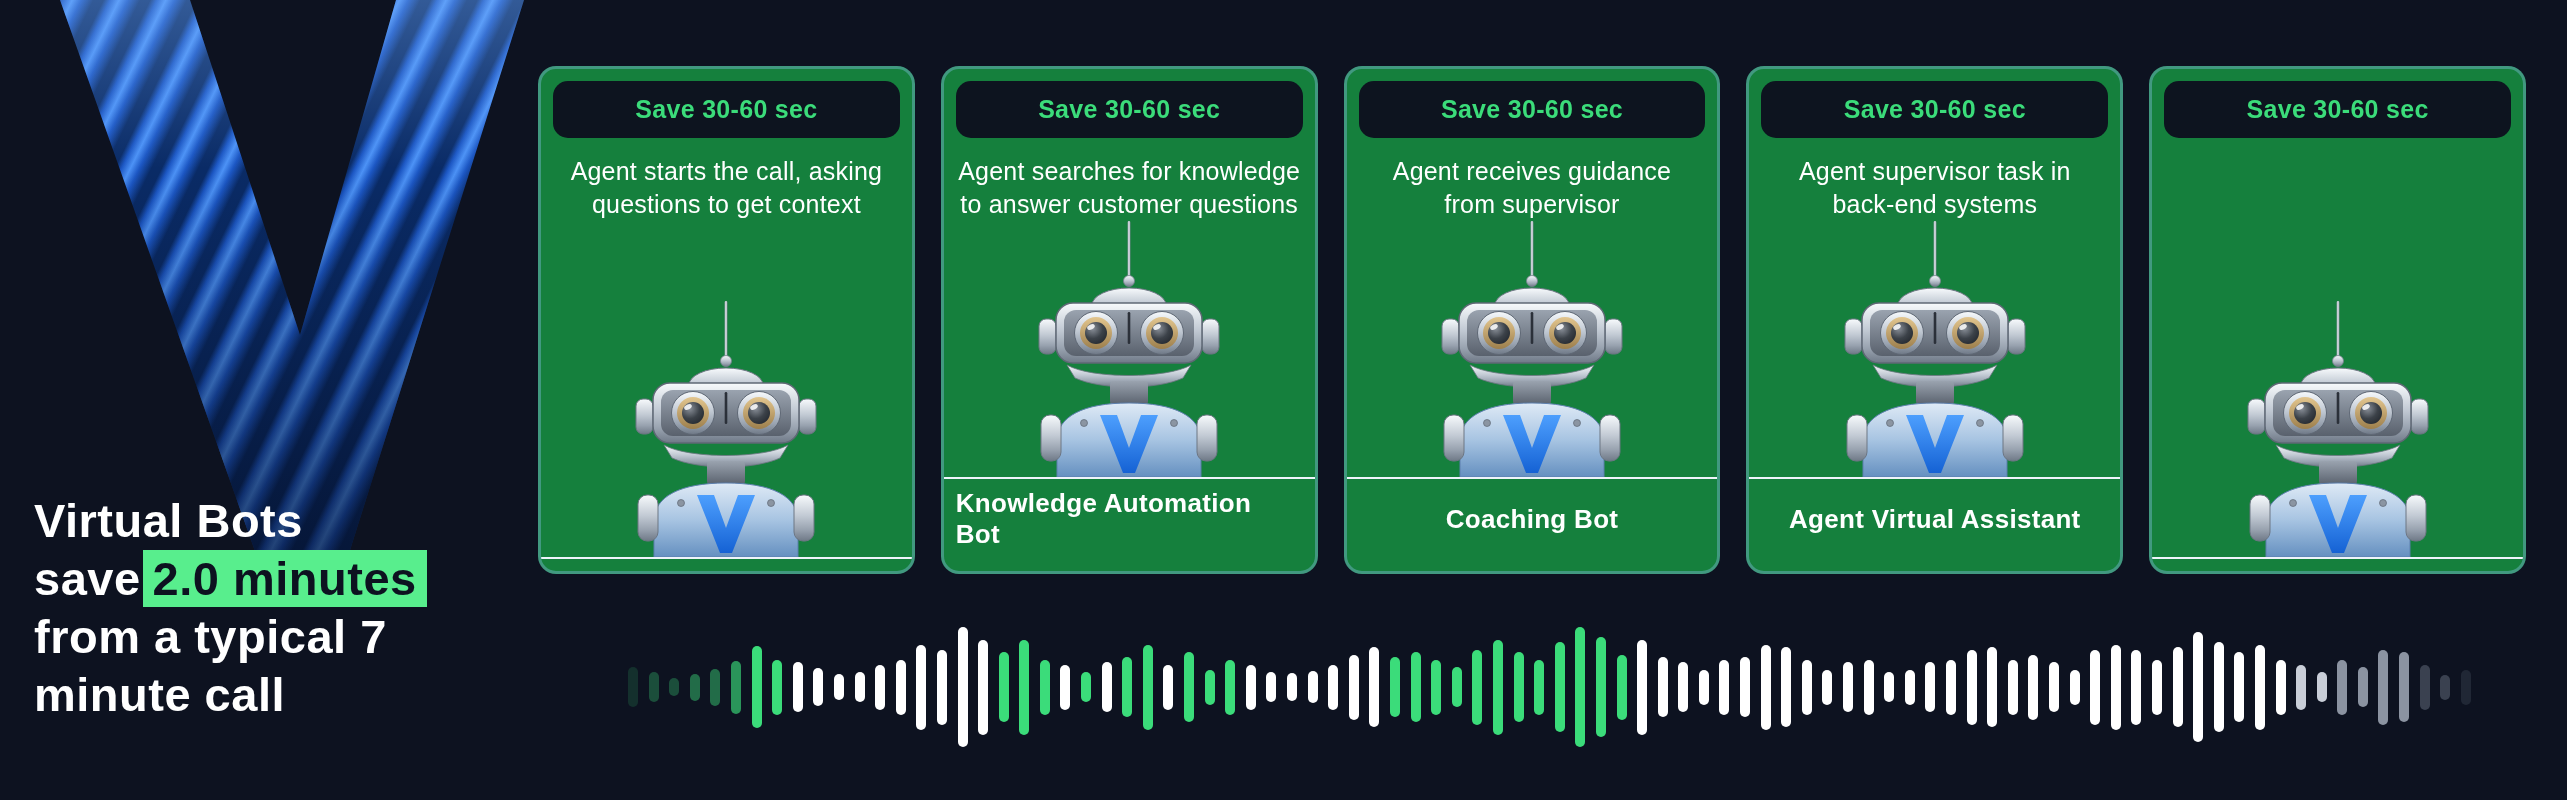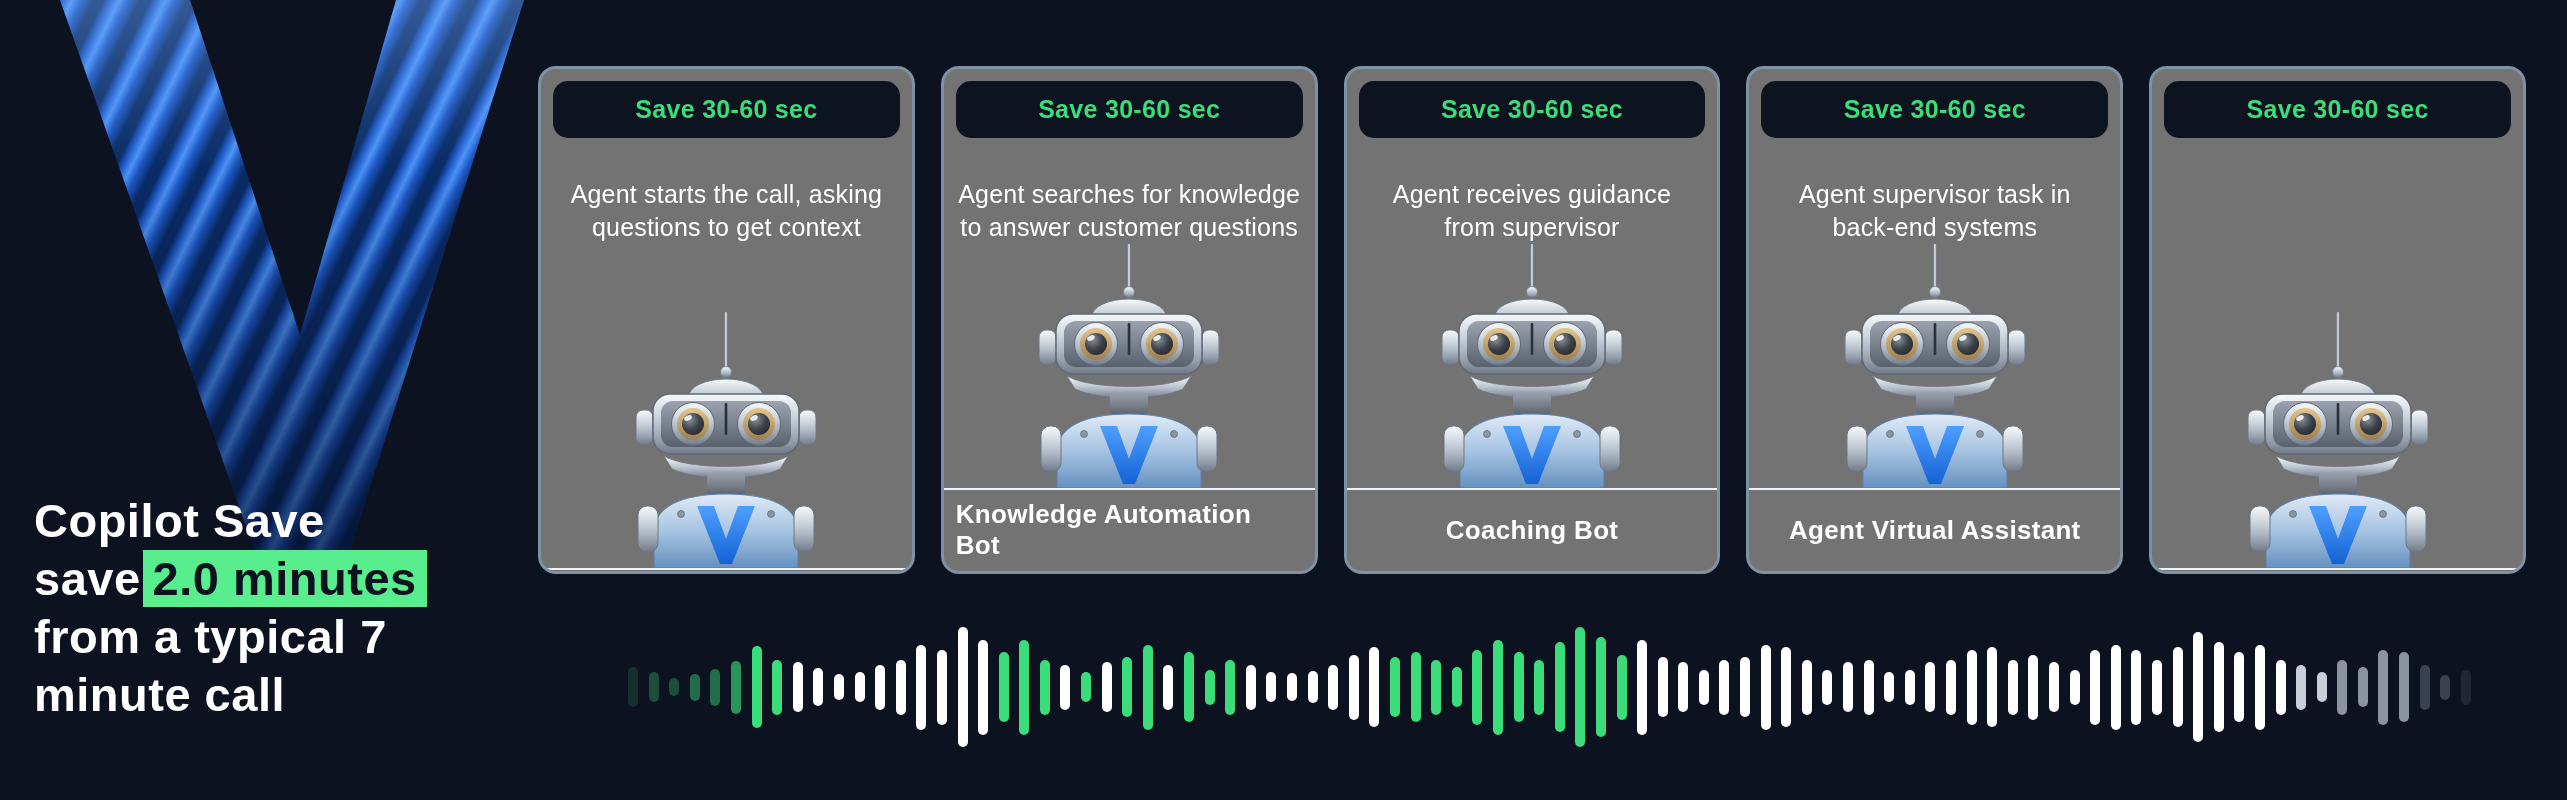--- a/index.html
+++ b/index.html
@@ -30,30 +30,30 @@
     background:#58ee8d;color:#0d1220;padding:2px 10px;margin-left:2px;
   }
 
   
   .cards{
     position:absolute;left:538px;top:66px;width:1988px;height:508px;z-index:2;
     display:flex;gap:26px;
   }
   .card{
     flex:1;box-sizing:border-box;position:relative;overflow:hidden;
-    background:#737373;border:3px solid rgba(150,200,255,.35);border-radius:18px;
-    display:flex;flex-direction:column;padding:12px 12px 1px;
+    background:#15803d;border:3px solid rgba(150,200,255,.35);border-radius:18px;
+    display:flex;flex-direction:column;padding:12px 12px 12px;
   }
   .badge{
     height:57px;flex:none;border-radius:15px;background:#0d141f;
     display:flex;align-items:center;justify-content:center;
     color:#3bdc7a;font-size:25px;font-weight:700;letter-spacing:.3px;
   }
   .desc{
-    margin-top:40px;flex:none;text-align:center;color:#ffffff;
+    margin-top:17px;flex:none;text-align:center;color:#ffffff;
     font-size:25px;line-height:33px;font-weight:500;letter-spacing:.2px;
   }
   .bot-area{flex:1;position:relative;overflow:hidden;}
   .bot-area svg.robot{
     position:absolute;left:50%;bottom:0;transform:translateX(-50%);
     width:200px;height:258px;
   }
   .divider{height:2px;flex:none;background:#eef4fb;margin:0 -15px;}
   .bot-name{
     height:80px;flex:none;display:flex;align-items:center;justify-content:center;
@@ -134,21 +134,21 @@
       <circle cx="55" cy="204" r="3.5" fill="#8b95a2" stroke="#5f6875" stroke-width=".7"></circle>
       <circle cx="145" cy="204" r="3.5" fill="#8b95a2" stroke="#5f6875" stroke-width=".7"></circle>
       <path d="M71,196 L88,196 L100,229 L112,196 L129,196 L106,254 L94,254 Z" fill="url(#vblue)" opacity=".9"></path>
     </g>
   </defs>
 </svg>
 
 <div class="v-graphic"></div>
 
 <div class="headline">
-  <div>Copilot Save</div>
+  <div>Virtual Bots</div>
   <div><span>save</span><span class="hl">2.0 minutes</span></div>
   <div>from a typical 7</div>
   <div>minute call</div>
 </div>
 
 <div class="cards">
 
   <div class="card">
     <div class="badge">Save 30-60 sec</div>
     <div class="desc">

